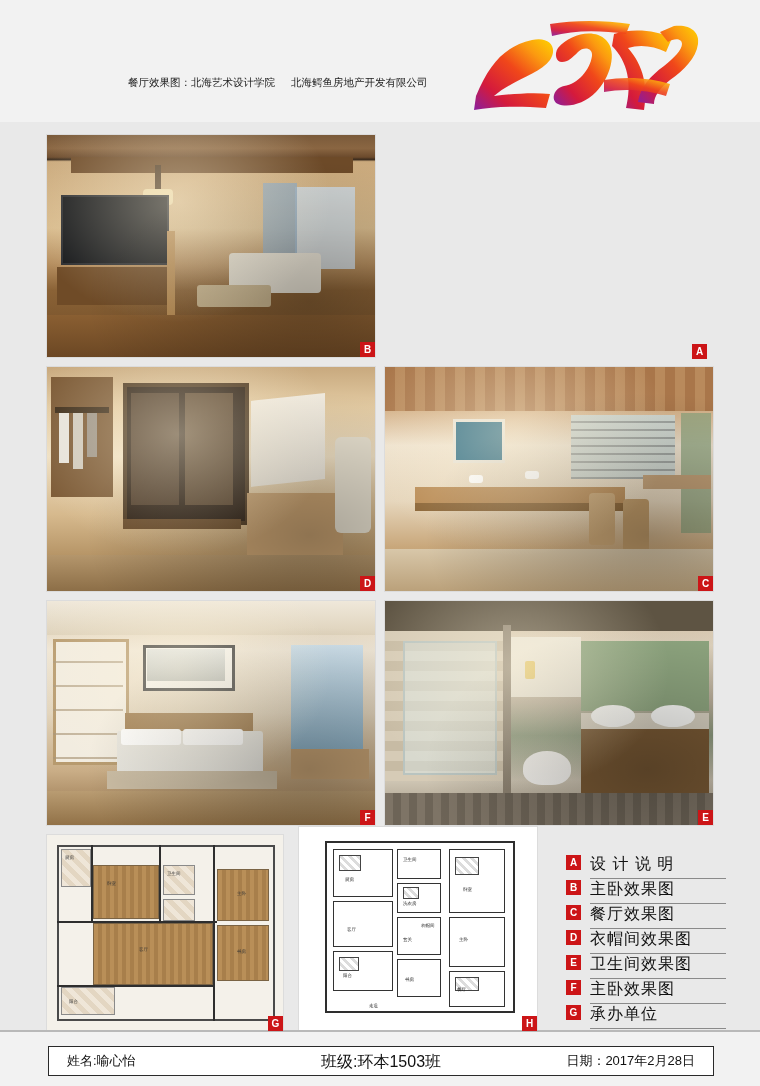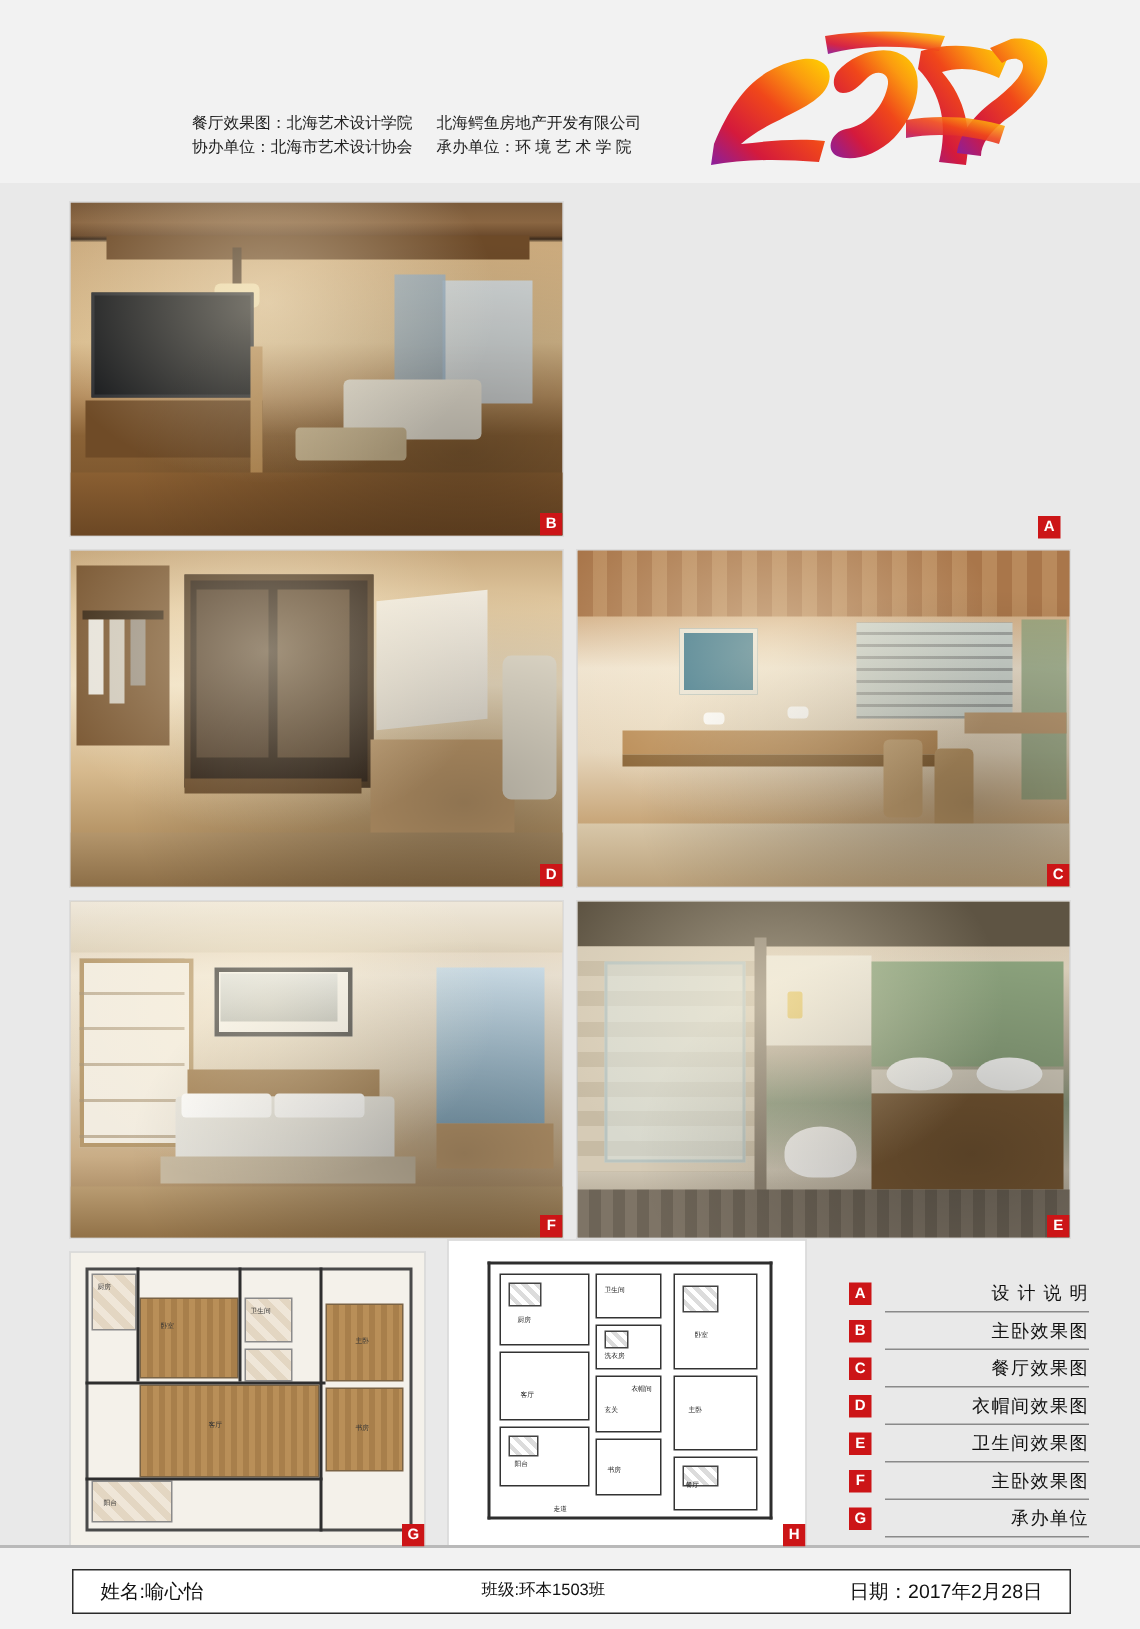--- a/index.html
+++ b/index.html
@@ -75,39 +75,39 @@
   .legend-row{
     position:relative;height:25px;
   }
   .legend-key{
     position:absolute;left:0;top:3px;
     width:15px;height:15px;background:#cc1517;color:#fff;
     font-size:10px;font-weight:bold;line-height:15px;text-align:center;
   }
   .legend-label{
     position:absolute;left:24px;top:2px;right:0;
-    font-size:12px;color:#111;
-    text-align:right;
+    font-size:16px;color:#111;
+    text-align:left;
     border-bottom:1px solid #8a8a8a;
     padding-bottom:3px;
     letter-spacing:1px;
   }
   
   .footer{
     position:absolute;left:0;top:1030px;width:760px;height:56px;
     background:#f2f2f2;
     border-top:2px solid #b9b9b9;
   }
   .footer-inner{
     position:absolute;left:48px;top:14px;width:664px;height:28px;
     border:1px solid #2a2a2a;
     background:#fff;
   }
   .f-name{position:absolute;left:18px;top:5px;font-size:13px;color:#111;}
-  .f-class{position:absolute;left:272px;top:5px;font-size:11px;color:#111;}
+  .f-class{position:absolute;left:272px;top:5px;font-size:16px;color:#111;}
   .f-date{position:absolute;right:18px;top:5px;font-size:13px;color:#111;}
   
   .scene{position:absolute;left:0;top:0;right:0;bottom:0;}
   .s-livingroom{
     background:
       linear-gradient(180deg,#7a5a3a 0%,#8a6642 6%,#6b4a2c 10%,#3a2a1c 11%,#caa97c 12%,#d8bb8d 42%,#b68f60 58%,#8a6236 70%,#6f4b26 100%);
   }
   .s-closet{
     background:
       linear-gradient(180deg,#c8a97e 0%,#e3cba3 18%,#efe0c4 40%,#d6b98d 66%,#9a7545 100%);
@@ -148,24 +148,20 @@
 <body>
 
 <div class="page">
 
   <div class="header">
 
     <div class="org-block">
       <div class="org-row">
         <span class="org-a">餐厅效果图：北海艺术设计学院</span>
         <span class="org-b">北海鳄鱼房地产开发有限公司</span>
-      </div>
-      <div class="org-row">
-        <span class="org-a">协办单位：北海市艺术设计协会</span>
-        <span class="org-b">承办单位：环 境 艺 术 学 院</span>
       </div>
     </div>
 
     <svg class="year-art" viewBox="0 0 250 100">
       <defs>
         <linearGradient id="gflame" x1="0" y1="1" x2="1" y2="0">
           <stop offset="0%" stop-color="#8a1f9e"></stop>
           <stop offset="25%" stop-color="#d41a3c"></stop>
           <stop offset="55%" stop-color="#f0471a"></stop>
           <stop offset="78%" stop-color="#fb9a10"></stop>

